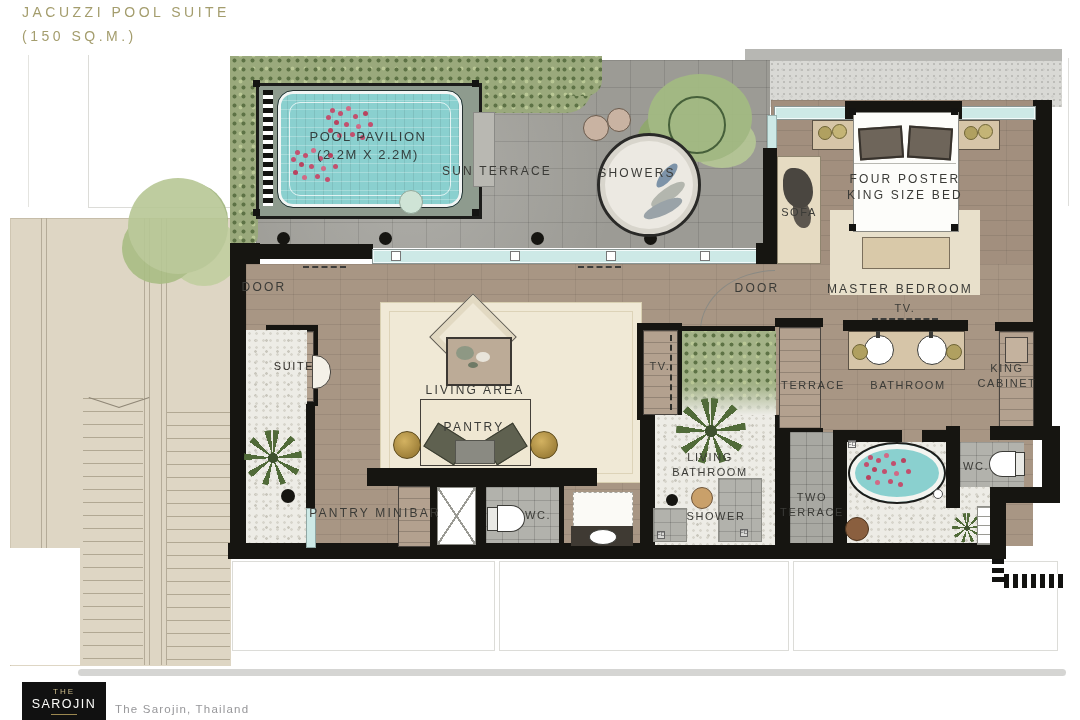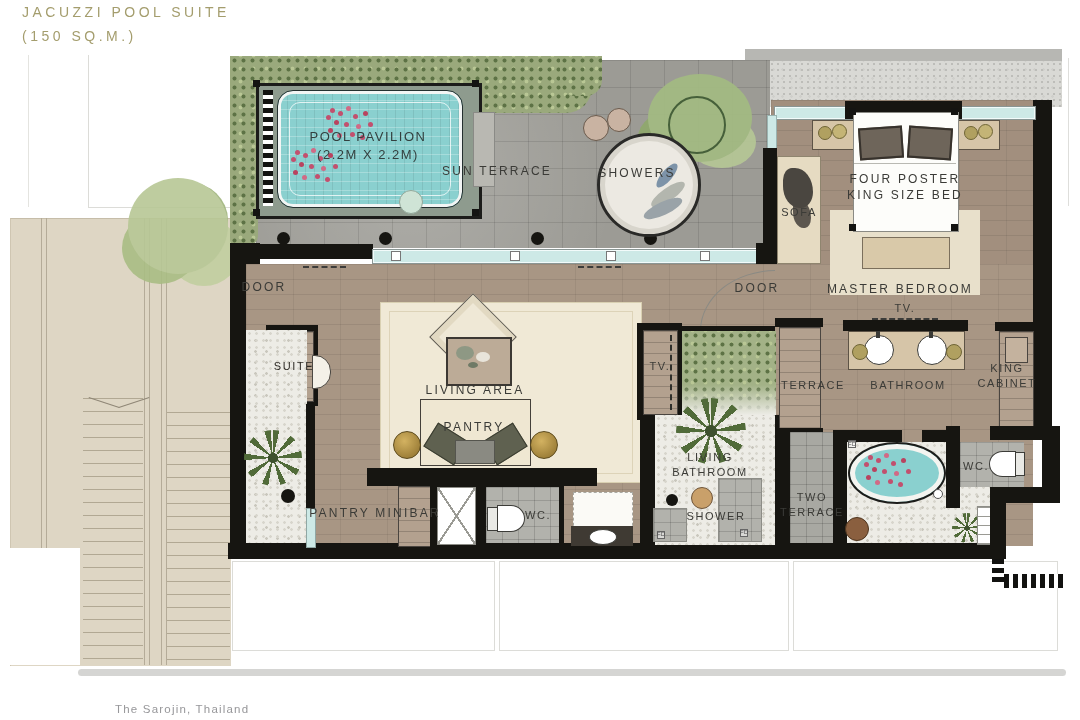--- a/index.html
+++ b/index.html
@@ -319,15 +319,20 @@
   <div class="lbl s11" style="left:812px;top:491px">TWO</div>
   <div class="lbl s11" style="left:812px;top:506px">TERRACE</div>
   <div class="lbl s11" style="left:813px;top:379px">TERRACE</div>
   <div class="lbl s11" style="left:908px;top:379px">BATHROOM</div>
   <div class="lbl s11" style="left:1007px;top:362px">KING</div>
   <div class="lbl s11" style="left:1007px;top:377px">CABINET</div>
   <div class="lbl micro" style="left:852px;top:441px">FD</div>
   <div class="lbl micro" style="left:744px;top:529px">FD</div>
   <div class="lbl micro" style="left:661px;top:531px">FD</div>
 
+  <div class="logo" style="left:22px;top:682px;width:84px;height:38px">
+    <span class="t1">THE</span>
+    <span class="t2">SAROJIN</span>
+    <span class="rule"></span>
+  </div>
   <div class="tagline" style="left:115px;top:703px">The Sarojin, Thailand</div>
 
 </div>
 
 </body></html>

